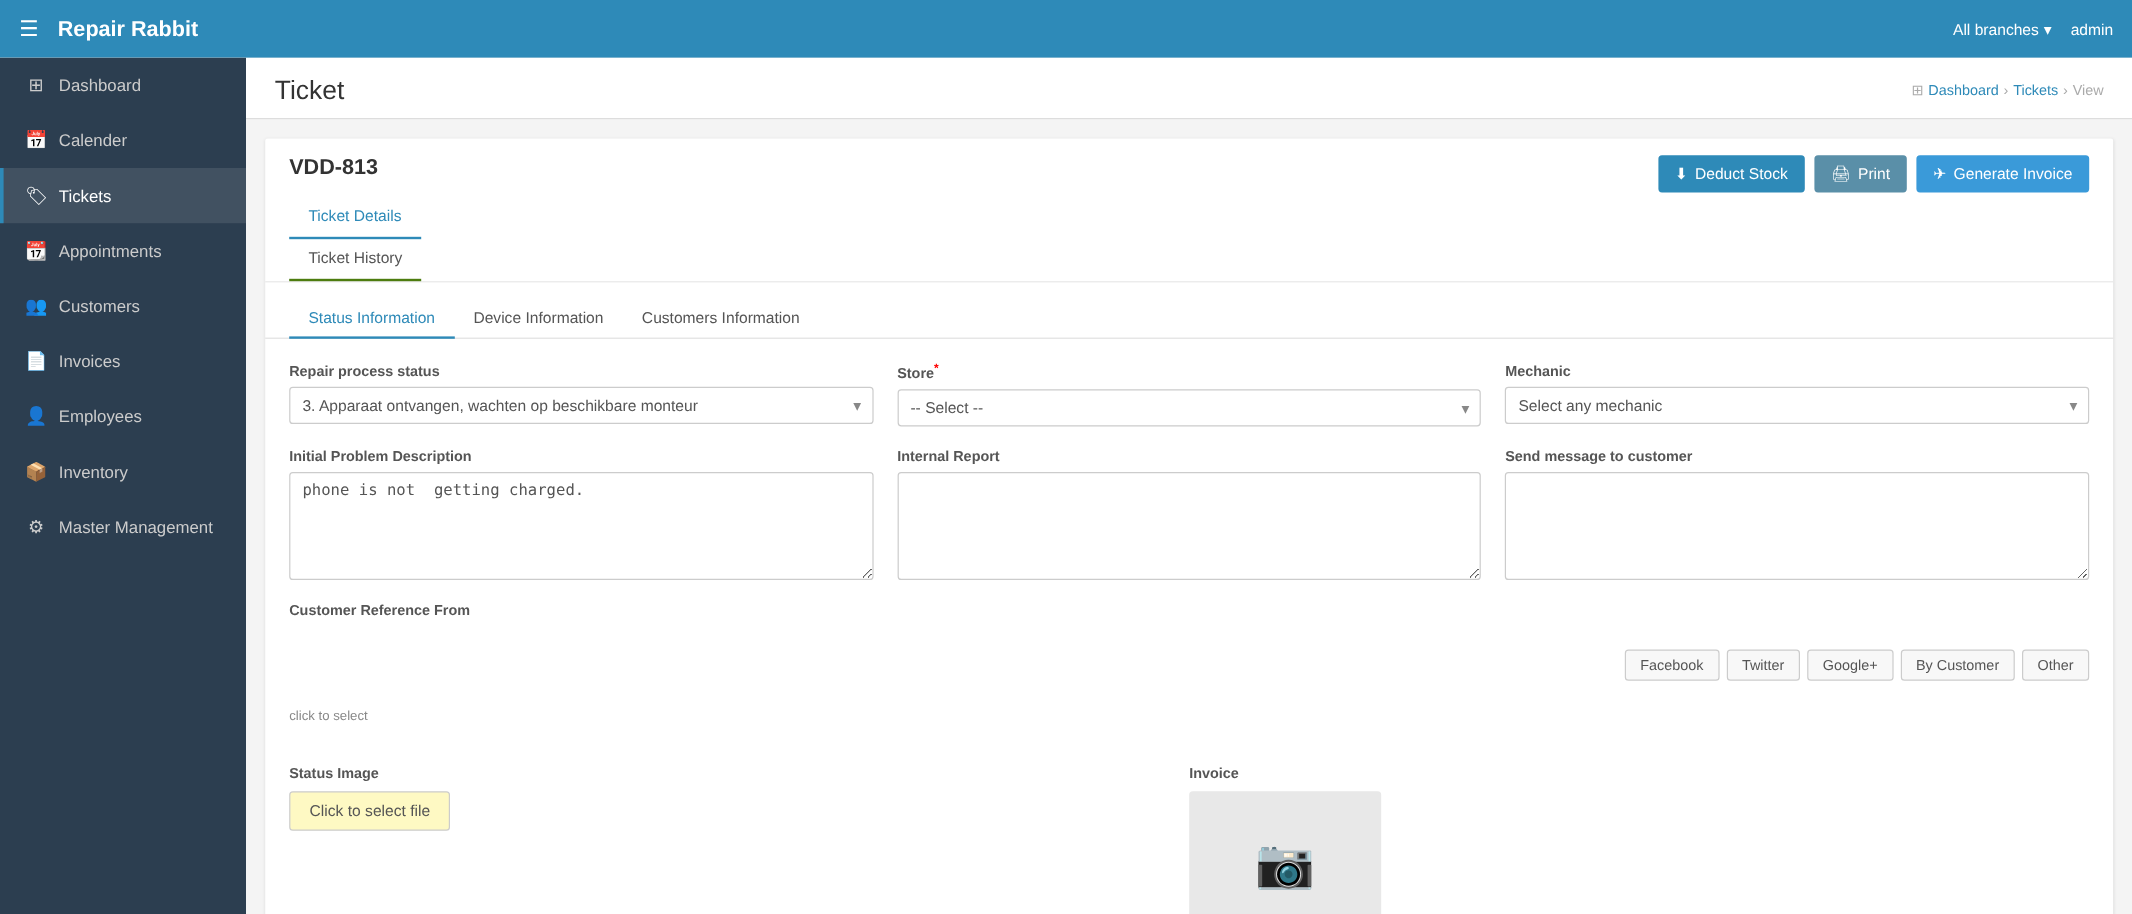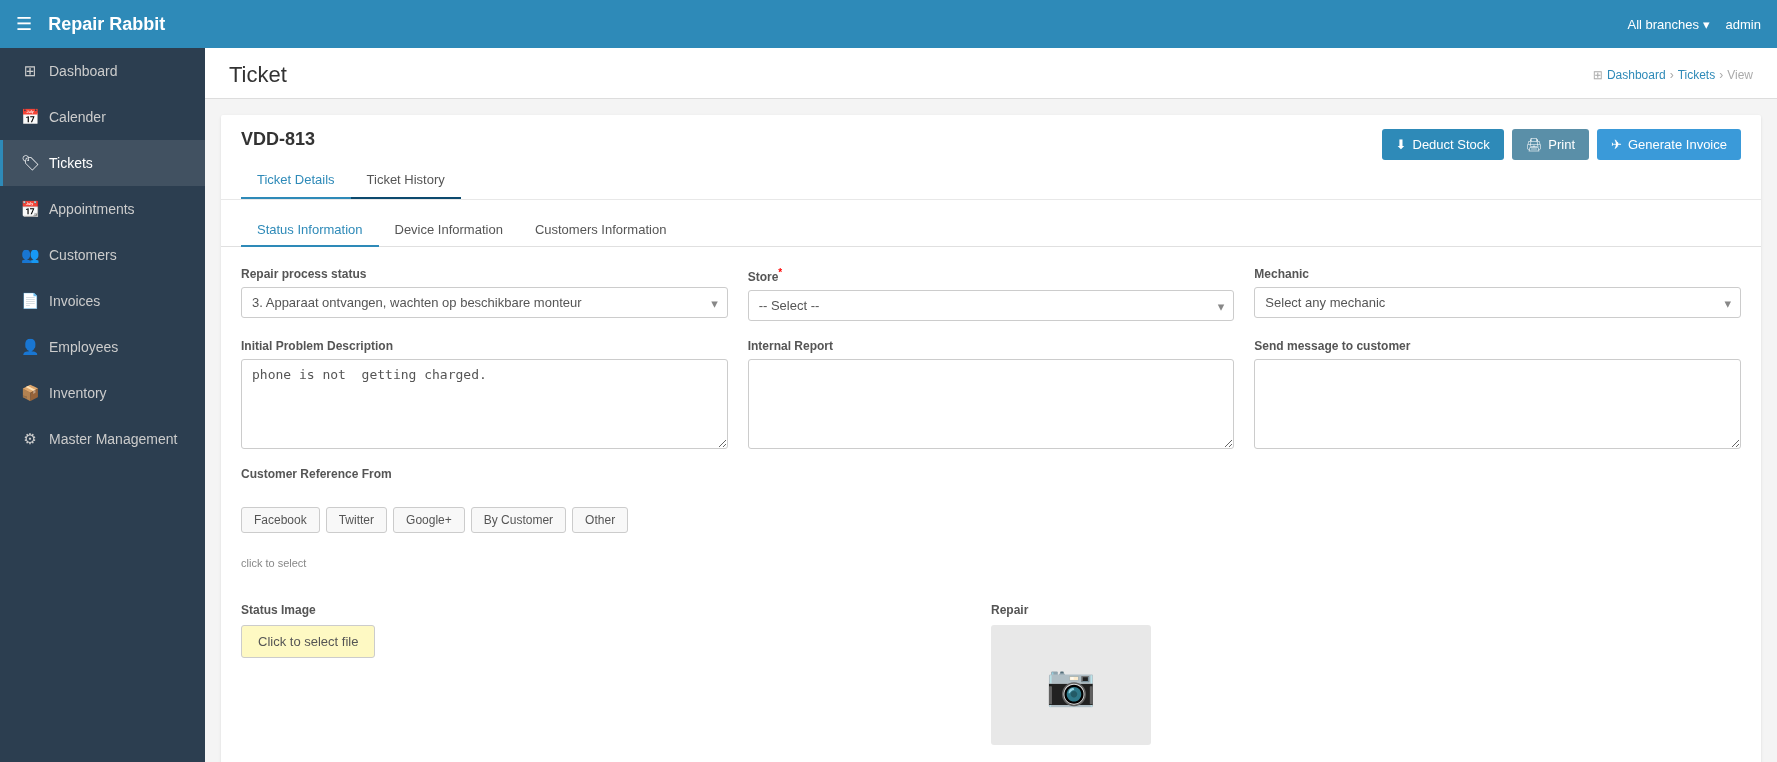--- a/index.html
+++ b/index.html
@@ -149,22 +149,23 @@
       gap: 6px;
       color: #fff;
     }
     .btn-primary { background: #2e8ab8; }
     .btn-default { background: #5a8fa8; }
     .btn-success { background: #3a9ad9; }
 
     
     .tabs-outer {
       display: flex;
-      border-bottom: 2px solid #0c4a6e;
+      border-bottom: 2px solid #4d7c0f;
       padding: 0 20px;
+      flex-direction: column;
     }
     .tab {
       padding: 10px 16px;
       cursor: pointer;
       font-size: 13px;
       color: #555;
       border-bottom: 2px solid transparent;
       margin-bottom: -2px;
     }
     .tab.active {
@@ -233,21 +234,21 @@
       right: 10px;
       top: 50%;
       transform: translateY(-50%);
       color: #888;
       pointer-events: none;
     }
     select.form-control { padding-right: 28px; cursor: pointer; }
     textarea.form-control { resize: vertical; min-height: 80px; }
 
     
-    .ref-buttons { display: flex; gap: 6px; flex-wrap: wrap; }
+    .ref-buttons { display: flex; gap: 6px; flex-wrap: wrap; justify-content: flex-end; }
     .ref-btn {
       border: 1px solid #ccc;
       background: #f8f8f8;
       padding: 5px 12px;
       border-radius: 3px;
       cursor: pointer;
       font-size: 12px;
       color: #555;
     }
     .click-to-select { font-size: 11px; color: #888; margin-top: 4px; }
@@ -457,21 +458,21 @@
 
       </div>
 
       <div class="status-image-section">
         <div class="status-image-row">
           <div class="status-image-col">
             <div class="section-label">Status Image</div>
             <button class="file-select-btn">Click to select file</button>
           </div>
           <div class="preview-col">
-            <div class="section-label">Repair</div>
+            <div class="section-label">Invoice</div>
             <div class="preview-box">
               <span class="camera-icon">📷</span>
             </div>
           </div>
         </div>
       </div>
 
     </div>
 
   </div>

